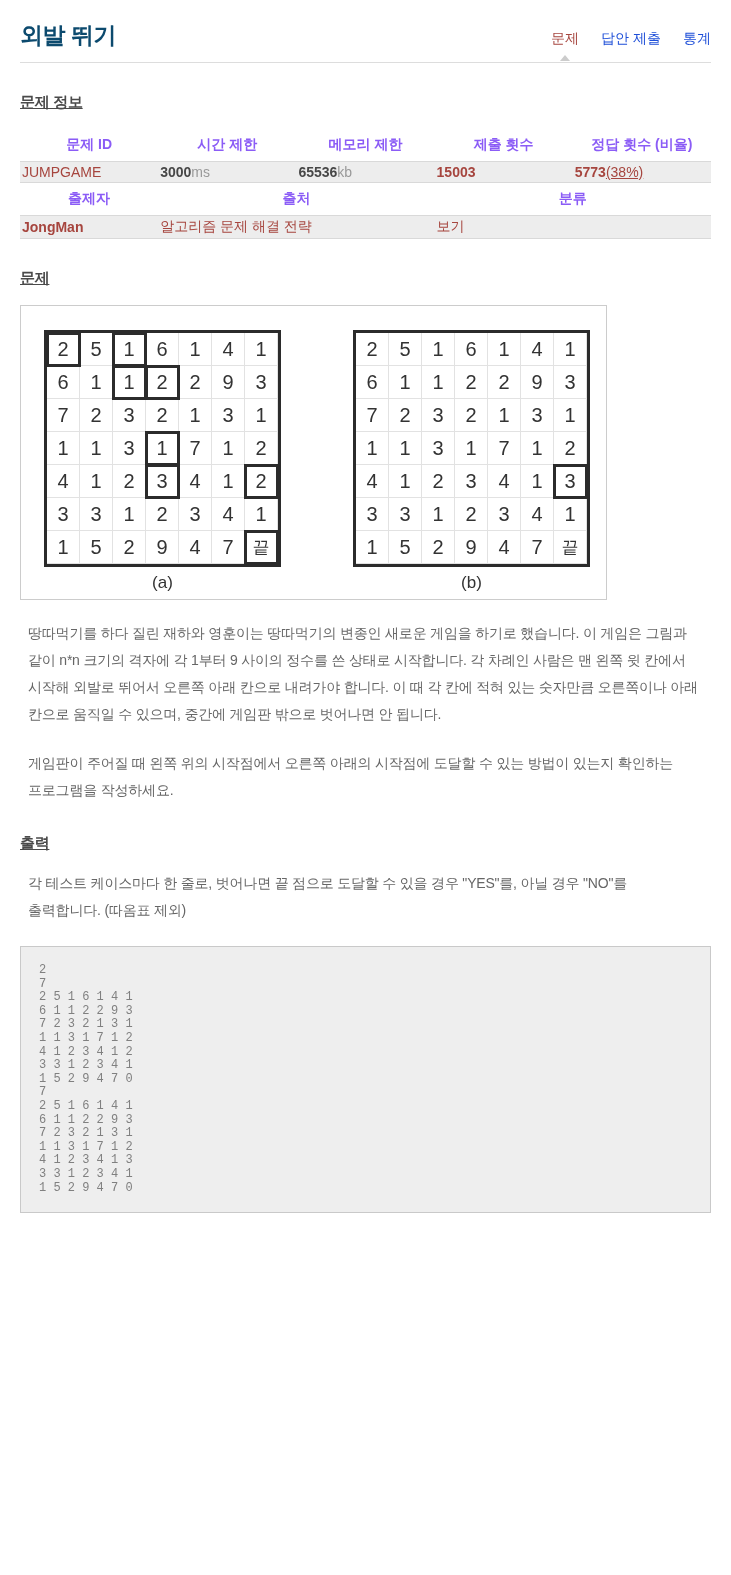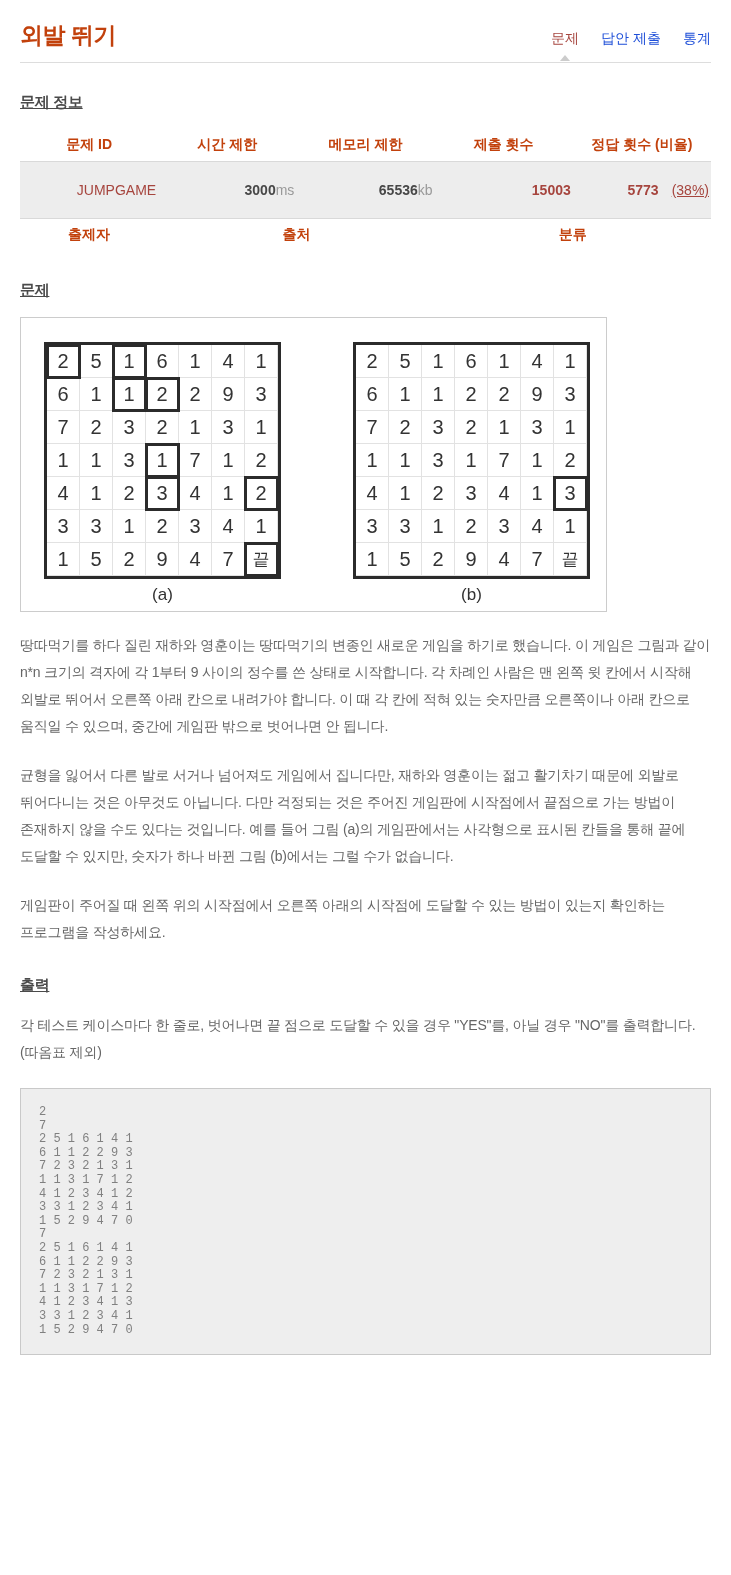--- a/index.html
+++ b/index.html
@@ -6,65 +6,65 @@
   html,body { margin:0; padding:0; background:#fff; }
   body {
     width:731px; height:1575px; overflow:hidden;
     font-family:"Liberation Sans","DejaVu Sans",sans-serif;
     color:#666;
   }
   .page { padding:20px 20px 0; }
 
   
   .hdr { display:flex; align-items:flex-end; justify-content:space-between; margin-bottom:11px; }
-  .title { font-size:23px; font-weight:bold; color:#c2410c; letter-spacing:-0.5px; }
+  .title { font-size:23px; font-weight:bold; color:#0c4a6e; letter-spacing:-0.5px; }
   .nav { display:flex; gap:22px; font-size:14px; padding-bottom:3px; }
   .nav-item { color:#1d4ed8; cursor:pointer; position:relative; text-decoration:none; }
   .nav-item.active { color:#a6453e; }
   .nav-item.active::after {
     content:""; position:absolute; left:50%; transform:translateX(-50%);
     bottom:-13px; width:0; height:0;
     border-left:5px solid transparent; border-right:5px solid transparent;
     border-bottom:6px solid #ccc;
   }
   hr.rule { border:none; border-top:1px solid #ddd; margin:0; }
 
   
   h2.sec { font-size:15px; font-weight:bold; color:#4a4a4a; margin:30px 0 17px; letter-spacing:-0.3px;text-decoration:underline; }
 
   
   table.info { width:100%; border-collapse:collapse; font-size:14px; table-layout:fixed; }
-  table.info th { font-weight:bold; color:#c2410c; text-align:center; padding:7px 2px; }
-  table.info td { text-align:right; padding:20px 2px; }
+  table.info th { font-weight:bold; color:#8b5cf6; text-align:center; padding:7px 2px; }
+  table.info td { text-align:left; padding:2px 2px; }
   tr.val-row { background:#ededed; border-top:1px solid #d9d9d9; border-bottom:1px solid #d9d9d9; }
   tr.val-row td { color:#474747; }
   .red { color:#a6453e; }
   .b { font-weight:bold; }
   .unit { color:#999; }
-  .ratio { margin-left:13px;text-decoration:underline; }
+  .ratio { margin-left:0;text-decoration:underline; }
   a.link { color:#a6453e; text-decoration:none; cursor:pointer; }
 
   
   .figure { border:1px solid #ccc; width:587px; padding:24px 0 6px 23px; display:flex; column-gap:72px; margin-bottom:20px; }
   .gridwrap { width:237px; }
   .grid7 {
     display:grid; grid-template-columns:repeat(7,33px); grid-auto-rows:33px;
     border:3px solid #2b2b2b; width:237px; background:#fff;
   }
   .gcell {
     border-right:1px solid #e2e2e2; border-bottom:1px solid #e2e2e2;
     display:flex; align-items:center; justify-content:center;
     font-size:20px; color:#333; font-weight:400;
   }
   .gcell.kr { font-size:17px; }
   .gcell.hl { outline:3px solid #2b2b2b; outline-offset:-2px; position:relative; z-index:2; }
   .caption { text-align:center; font-size:17px; color:#333; margin-top:6px; }
 
   
-  p.body { font-size:14px; line-height:27px; color:#666; margin:0 0 22px; word-break:keep-all; letter-spacing:-0.2px; }
+  p.body { font-size:14px; line-height:27px; color:#666; margin:0 8px 22px; word-break:keep-all; letter-spacing:-0.2px; }
 
   
   pre.code {
     background:#eee; border:1px solid #c9c9c9; margin:0 0 8px;
     padding:17px 18px; font-family:"Liberation Mono","DejaVu Sans Mono",monospace;
     font-size:12px; line-height:13.6px; color:#808080; white-space:pre;
   }
 </style>
 </head>
 <body>
@@ -104,20 +104,25 @@
       <td><span class="b">3000</span><span class="unit">ms</span></td>
       <td><span class="b">65536</span><span class="unit">kb</span></td>
       <td><span class="red b">15003</span></td>
       <td><span class="red b">5773</span><span class="red ratio">(38%)</span></td>
     </tr>
     <tr>
       <th>출제자</th>
       <th colspan="2">출처</th>
       <th colspan="2">분류</th>
     </tr>
+    <tr class="val-row">
+      <td><span class="red b">JongMan</span></td>
+      <td colspan="2"><a class="link">알고리즘 문제 해결 전략</a></td>
+      <td colspan="2"><a class="link">보기</a></td>
+    </tr>
   </tbody>
     </table>
 
   <h2 class="sec">문제</h2>
 
   <div class="figure">
     <div class="gridwrap">
       <div class="grid7" id="grid-a">
           <div class="gcell hl">2</div>
           <div class="gcell">5</div>
@@ -221,21 +226,20 @@
           <div class="gcell">9</div>
           <div class="gcell">4</div>
           <div class="gcell">7</div>
           <div class="gcell kr">끝</div>
         </div>
       <div class="caption">(b)</div>
     </div>
   </div>
 
   <p class="body">땅따먹기를 하다 질린 재하와 영훈이는 땅따먹기의 변종인 새로운 게임을 하기로 했습니다. 이 게임은 그림과 같이 n*n 크기의 격자에 각 1부터 9 사이의 정수를 쓴 상태로 시작합니다. 각 차례인 사람은 맨 왼쪽 윗 칸에서 시작해 외발로 뛰어서 오른쪽 아래 칸으로 내려가야 합니다. 이 때 각 칸에 적혀 있는 숫자만큼 오른쪽이나 아래 칸으로 움직일 수 있으며, 중간에 게임판 밖으로 벗어나면 안 됩니다.</p>
-  <p class="body">균형을 잃어서 다른 발로 서거나 넘어져도 게임에서 집니다만, 재하와 영훈이는 젊고 활기차기 때문에 외발로 뛰어다니는 것은 아무것도 아닙니다. 다만 걱정되는 것은 주어진 게임판에 시작점에서 끝점으로 가는 방법이 존재하지 않을 수도 있다는 것입니다. 예를 들어 그림 (a)의 게임판에서는 사각형으로 표시된 칸들을 통해 끝에 도달할 수 있지만, 숫자가 하나 바뀐 그림 (b)에서는 그럴 수가 없습니다.</p>
   <p class="body">게임판이 주어질 때 왼쪽 위의 시작점에서 오른쪽 아래의 시작점에 도달할 수 있는 방법이 있는지 확인하는 프로그램을 작성하세요.</p>
 
 
   <h2 class="sec">출력</h2>
   <p class="body">각 테스트 케이스마다 한 줄로, 벗어나면 끝 점으로 도달할 수 있을 경우 "YES"를, 아닐 경우 "NO"를 출력합니다. (따옴표 제외)</p>
 
   <pre class="code">2
 7
 2 5 1 6 1 4 1
 6 1 1 2 2 9 3

